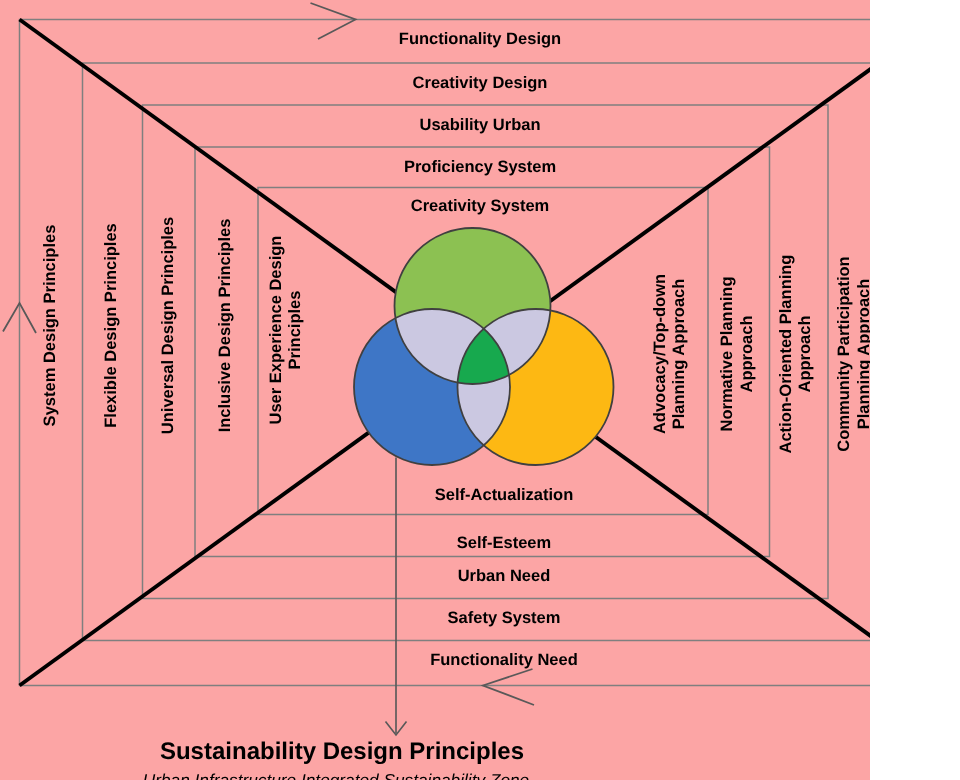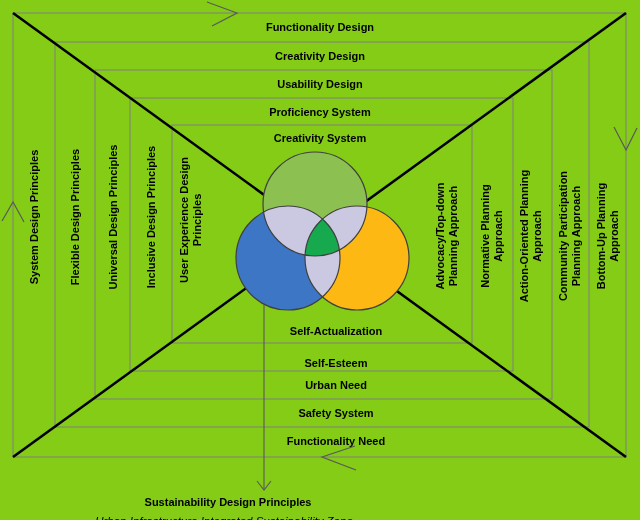--- a/index.html
+++ b/index.html
@@ -1,22 +1,22 @@
 <!DOCTYPE html>
 <html><head>
 <meta charset="utf-8">
 <style>
   * { margin: 0; padding: 0; box-sizing: border-box; }
   html, body { background: #ffffff; }
   body { font-family: "Liberation Sans", sans-serif; }
   .canvas {
     position: relative;
-    width: 640px;
+    width: 580px;
     height: 520px;
-    background: #84cc16;
+    background: #fca5a5;
     overflow: hidden;
   }
   .canvas svg { position: absolute; left: 0; top: 0; }
   .hlbl {
     position: absolute;
     font-size: 11px;
     font-weight: bold;
     color: #000;
     white-space: nowrap;
     transform: translate(-50%, -50%);
@@ -28,21 +28,21 @@
     font-weight: bold;
     color: #000;
     white-space: nowrap;
     text-align: center;
     line-height: 13px;
     transform: translate(-50%, -50%) rotate(-90deg);
   }
   .vlbl.wrap { white-space: normal; }
   .caption-title {
     position: absolute;
-    font-size: 11px;
+    font-size: 16px;
     font-weight: bold;
     color: #000;
     white-space: nowrap;
     transform: translate(-50%, -50%);
   }
   .caption-subtitle {
     position: absolute;
     font-size: 11.5px;
     font-style: italic;
     color: #000;
@@ -109,21 +109,21 @@
     </g>
 
     <g fill="none" stroke-width="1.1" stroke="#595959">
       <line x1="264" y1="305" x2="264" y2="489"></line>
       <polyline points="257,481 264,490 271,481"></polyline>
     </g>
   </svg>
 
   <div class="hlbl" style="left:320px; top:27px">Functionality Design</div>
   <div class="hlbl" style="left:320px; top:56px">Creativity Design</div>
-  <div class="hlbl" style="left:320px; top:84px">Usability Design</div>
+  <div class="hlbl" style="left:320px; top:84px">Usability Urban</div>
   <div class="hlbl" style="left:320px; top:112px">Proficiency System</div>
   <div class="hlbl" style="left:320px; top:138px">Creativity System</div>
 
   <div class="hlbl" style="left:336px; top:331px">Self-Actualization</div>
   <div class="hlbl" style="left:336px; top:363px">Self-Esteem</div>
   <div class="hlbl" style="left:336px; top:385px">Urban Need</div>
   <div class="hlbl" style="left:336px; top:413px">Safety System</div>
   <div class="hlbl" style="left:336px; top:441px">Functionality Need</div>
 
   <div class="vlbl" style="left:34px;  top:217px">System Design Principles</div>

